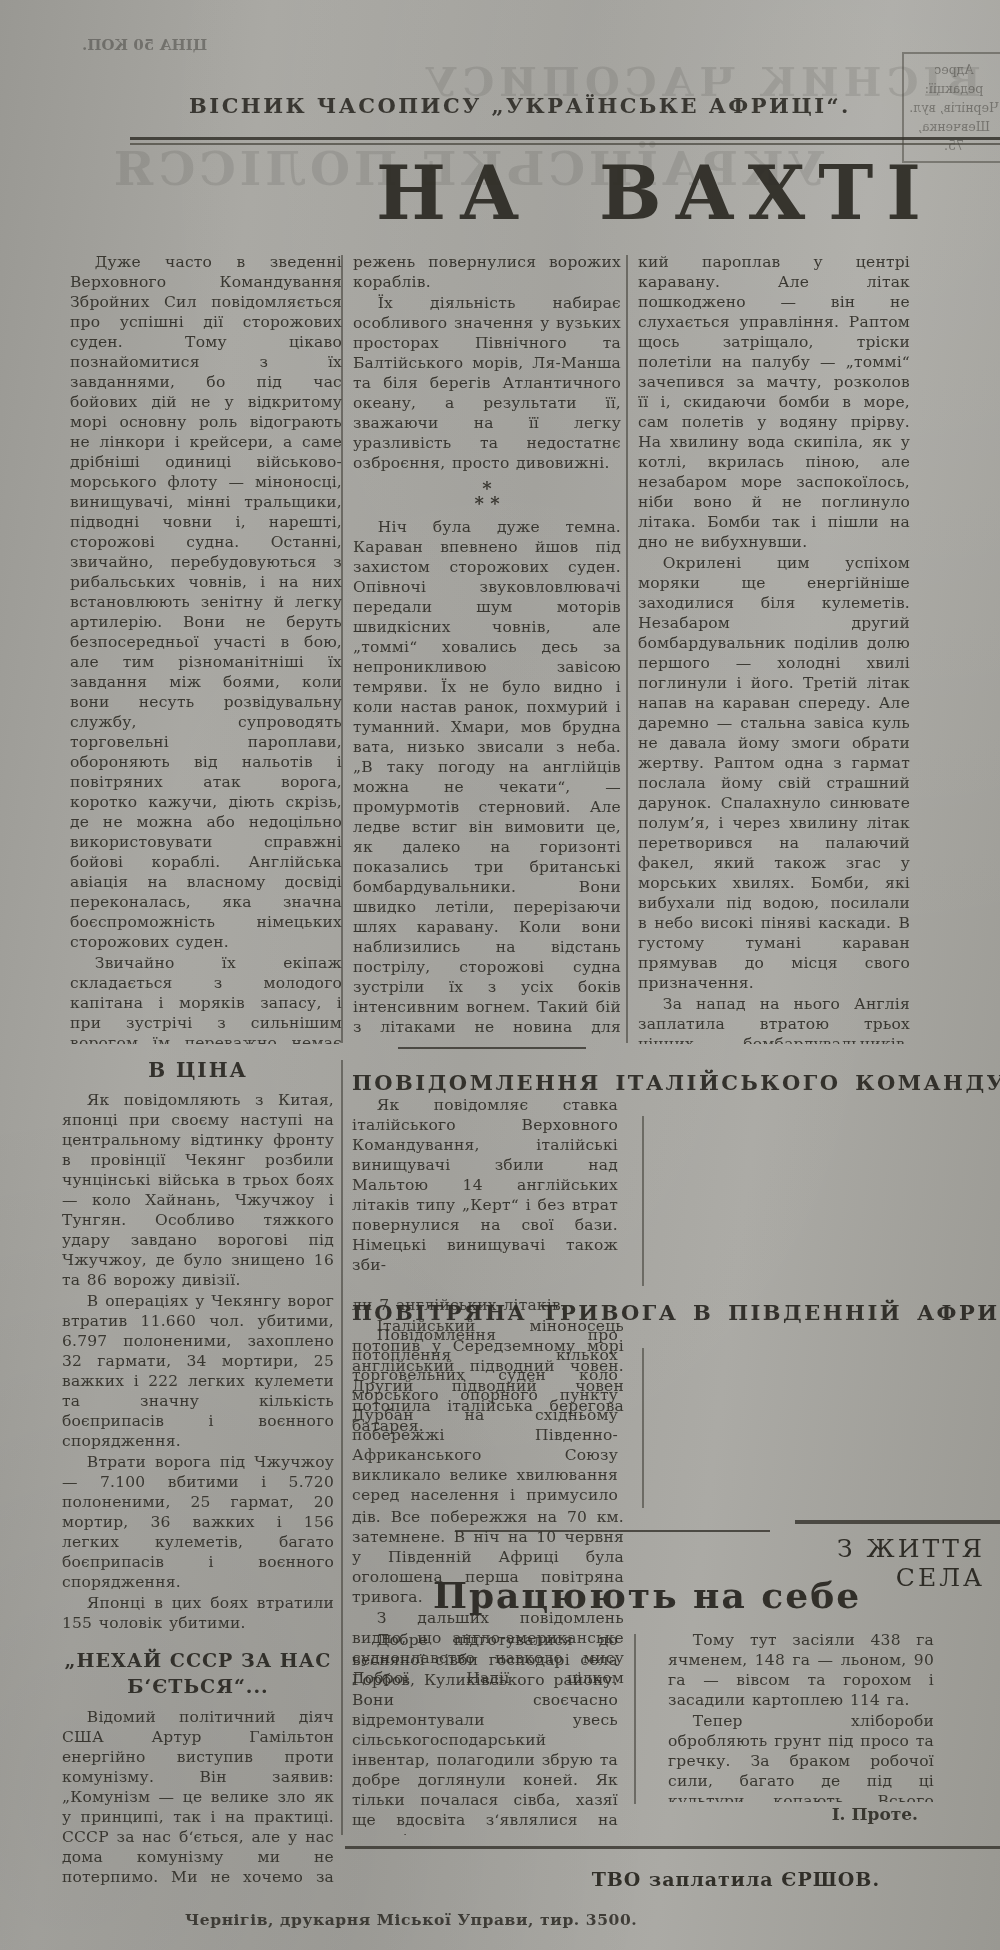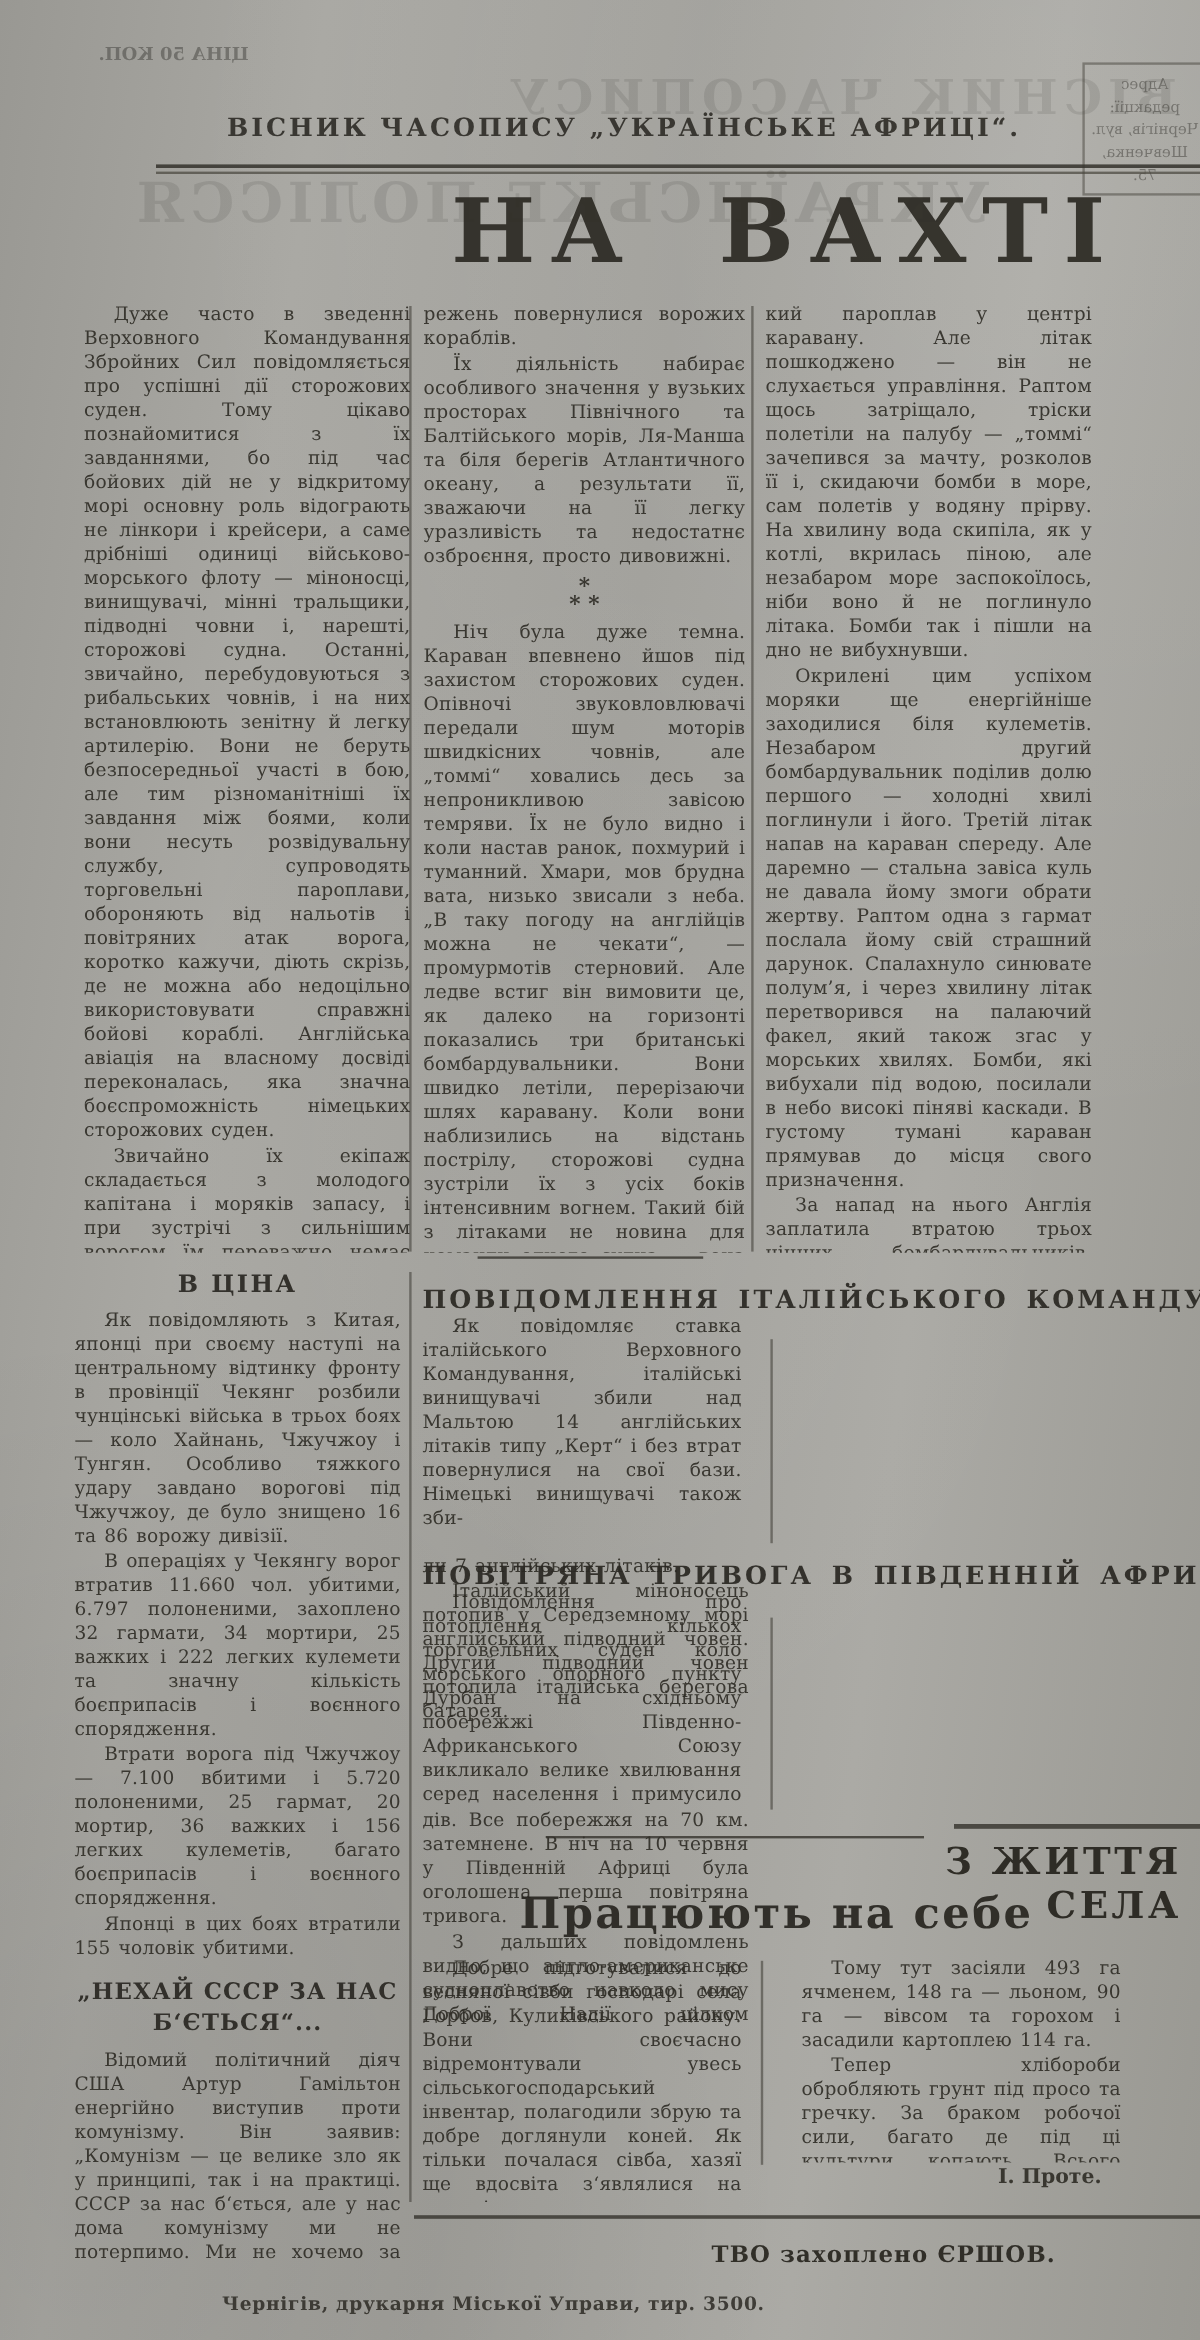--- a/index.html
+++ b/index.html
@@ -48,21 +48,21 @@
   .hrule{height:2px;background:rgba(52,50,44,.8);}
   .hrule.thick{height:4px;}
   .asterisks{text-align:center;font-size:18px;font-weight:700;line-height:15px;color:rgba(45,43,37,.9);margin:8px 0 6px;}
   .asterisks span{display:block;}
   .sec-head{
     font-weight:700;text-align:center;color:rgba(42,40,34,.93);
   }
   .china-head{font-size:20px;letter-spacing:2px;margin:0 0 8px;}
   .ussr-head{font-size:19px;letter-spacing:1px;line-height:26px;margin:14px 0 8px;}
   .wide-head{font-size:21px;letter-spacing:2.5px;word-spacing:5px;white-space:nowrap;}
-  .kicker{font-size:31px;font-weight:700;letter-spacing:3px;text-align:right;color:rgba(40,38,32,.95);}
+  .kicker{font-size:25px;font-weight:400;letter-spacing:3px;text-align:right;color:rgba(40,38,32,.95);}
   .village-title{font-size:36px;font-weight:700;letter-spacing:2px;text-align:center;color:rgba(40,38,32,.93);}
   .byline{font-size:17px;font-weight:700;text-align:right;}
   .editor{font-size:19px;font-weight:700;letter-spacing:1px;text-align:right;color:rgba(42,40,34,.95);}
   .imprint{font-size:15.5px;font-weight:700;letter-spacing:.6px;color:rgba(48,46,40,.88);}
 </style>
 </head>
 <body>
 
 <div class="page">
 
@@ -158,22 +158,22 @@
   <div class="abs hrule thick" style="top:1520px;left:795px;width:205px;"></div>
   <div class="abs kicker" style="top:1534px;left:770px;width:215px;">З ЖИТТЯ СЕЛА</div>
 
   <div class="abs village-title" style="top:1574px;left:352px;width:590px;">Працюють на себе</div>
 
   <div class="abs col" style="top:1630px;left:352px;width:266px;height:205px;">
       <p class="para">Добре підготувалися до весняної сівби господарі села Горбов, Куликівського району. Вони своєчасно відремонтували увесь сільськогосподарський інвентар, полагодили збрую та добре доглянули коней. Як тільки почалася сівба, хазяї ще вдосвіта з‘являлися на поле і завзято працювали до зорі.</p>
     </div>
   <div class="abs vrule" style="top:1634px;left:634px;height:170px;"></div>
   <div class="abs col" style="top:1630px;left:668px;width:266px;height:172px;">
-      <p class="para">Тому тут засіяли 493 га ячменем, 148 га — льоном, 90 га — вівсом та горохом і засадили картоплею 114 га.</p>
+      <p class="para">Тому тут засіяли 438 га ячменем, 148 га — льоном, 90 га — вівсом та горохом і засадили картоплею 114 га.</p>
       <p class="para">Тепер хлібороби обробляють грунт під просо та гречку. За браком робочої сили, багато де під ці культури копають. Всього просом та гречкою буде засіяно понад 150 га.</p>
     </div>
   <div class="abs byline" style="top:1804px;left:668px;width:250px;">І. Проте.</div>
 
   <div class="abs hrule" style="top:1846px;left:345px;width:655px;height:3px;"></div>
-  <div class="abs editor" style="top:1868px;left:480px;width:400px;">ТВО захоплено ЄРШОВ.</div>
+  <div class="abs editor" style="top:1868px;left:480px;width:400px;">ТВО заплатила ЄРШОВ.</div>
   <div class="abs imprint" style="top:1910px;left:185px;">Чернігів, друкарня Міської Управи, тир. 3500.</div>
 
 </div>
 
 </body></html>

